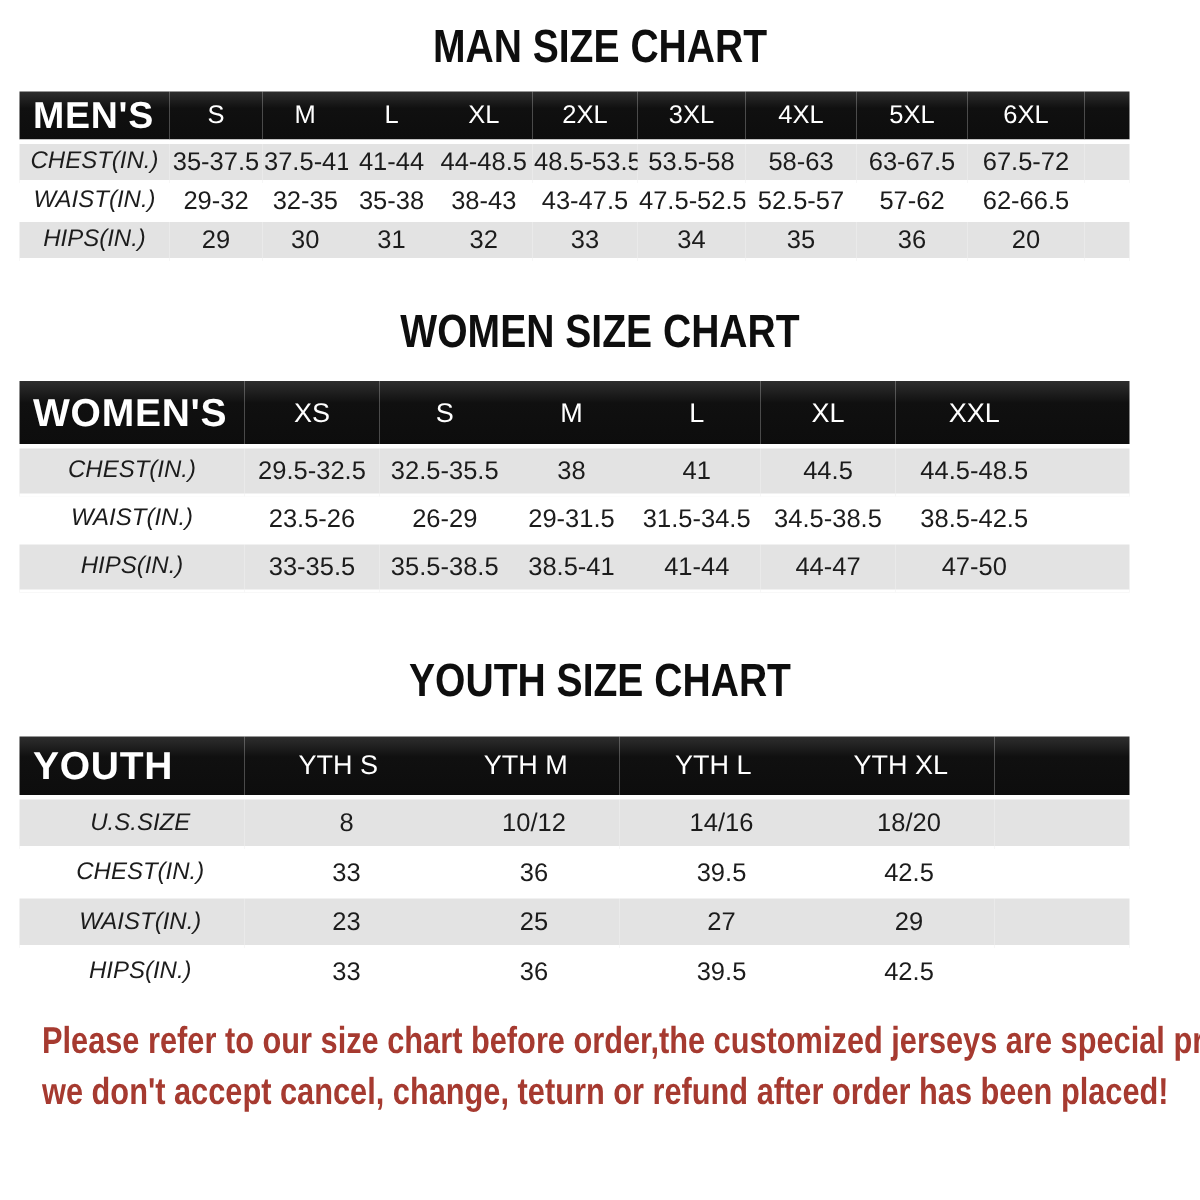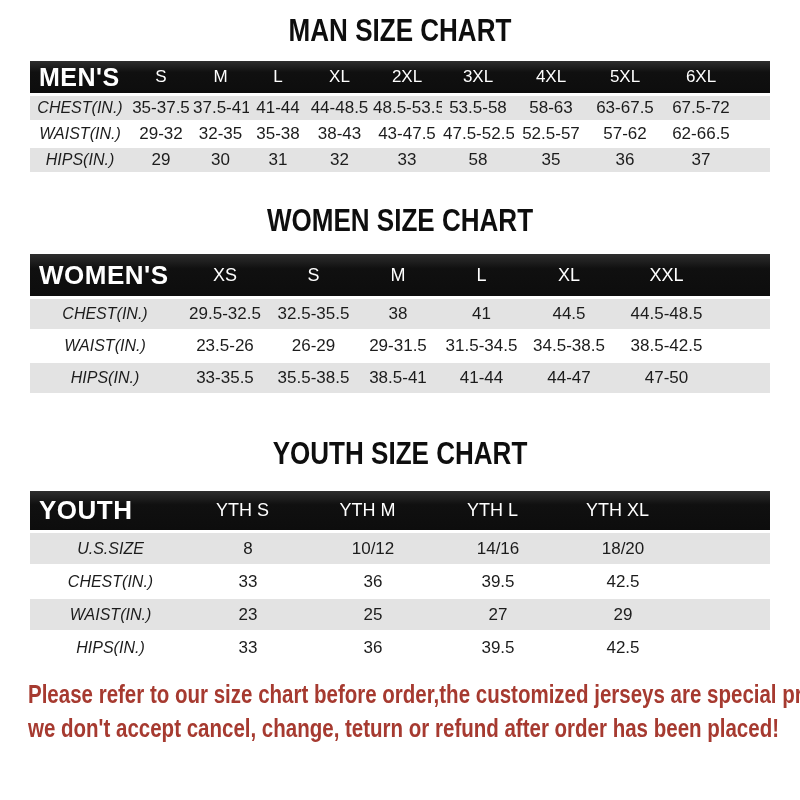--- a/index.html
+++ b/index.html
@@ -35,21 +35,21 @@
     white-space: nowrap;
   }
   #man-heading   { margin-top: 15px; }
   #women-heading { margin-top: 31px; }
   #youth-heading { margin-top: 43px; }
 
   
   table.size-table {
     border-collapse: separate; border-spacing: 0;
     table-layout: fixed;
-    width: 740px; margin-left: 30px;
+    width: 740px; margin-left: 13px;
   }
   .men   { margin-top: 14px; }
   .women { margin-top: 17px; }
   .youth { margin-top: 21px; }
 
   thead th {
     background: linear-gradient(#2e2e2e, #101010 35%, #0d0d0d);
     color: #ffffff;
     border-bottom: 3px solid #ffffff;
     font-weight: normal;
@@ -163,24 +163,24 @@
           <td class="val">62-66.5</td>
           <td class="spacer"></td>
         </tr>
         <tr>
           <td class="row-label">HIPS(IN.)</td>
           <td class="val">29</td>
           <td class="val">30</td>
           <td class="val">31</td>
           <td class="val">32</td>
           <td class="val">33</td>
-          <td class="val">58</td>
+          <td class="val">34</td>
           <td class="val">35</td>
           <td class="val">36</td>
-          <td class="val">37</td>
+          <td class="val">20</td>
           <td class="spacer"></td>
         </tr>
       </tbody>
   </table>
 
   <h2 class="section-title" id="women-heading">WOMEN SIZE CHART</h2>
 
   <table class="size-table women">
     <colgroup>
       <col style="width:150px">

